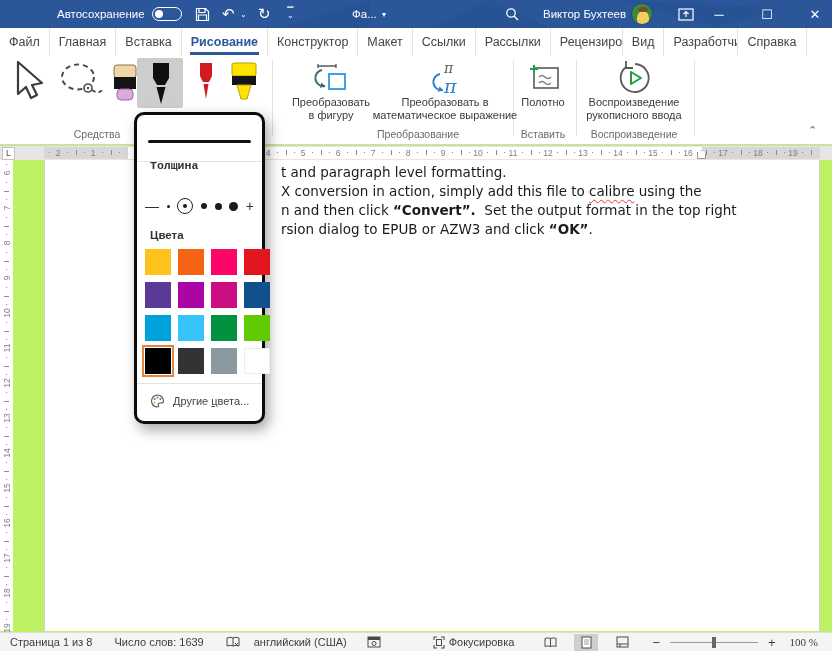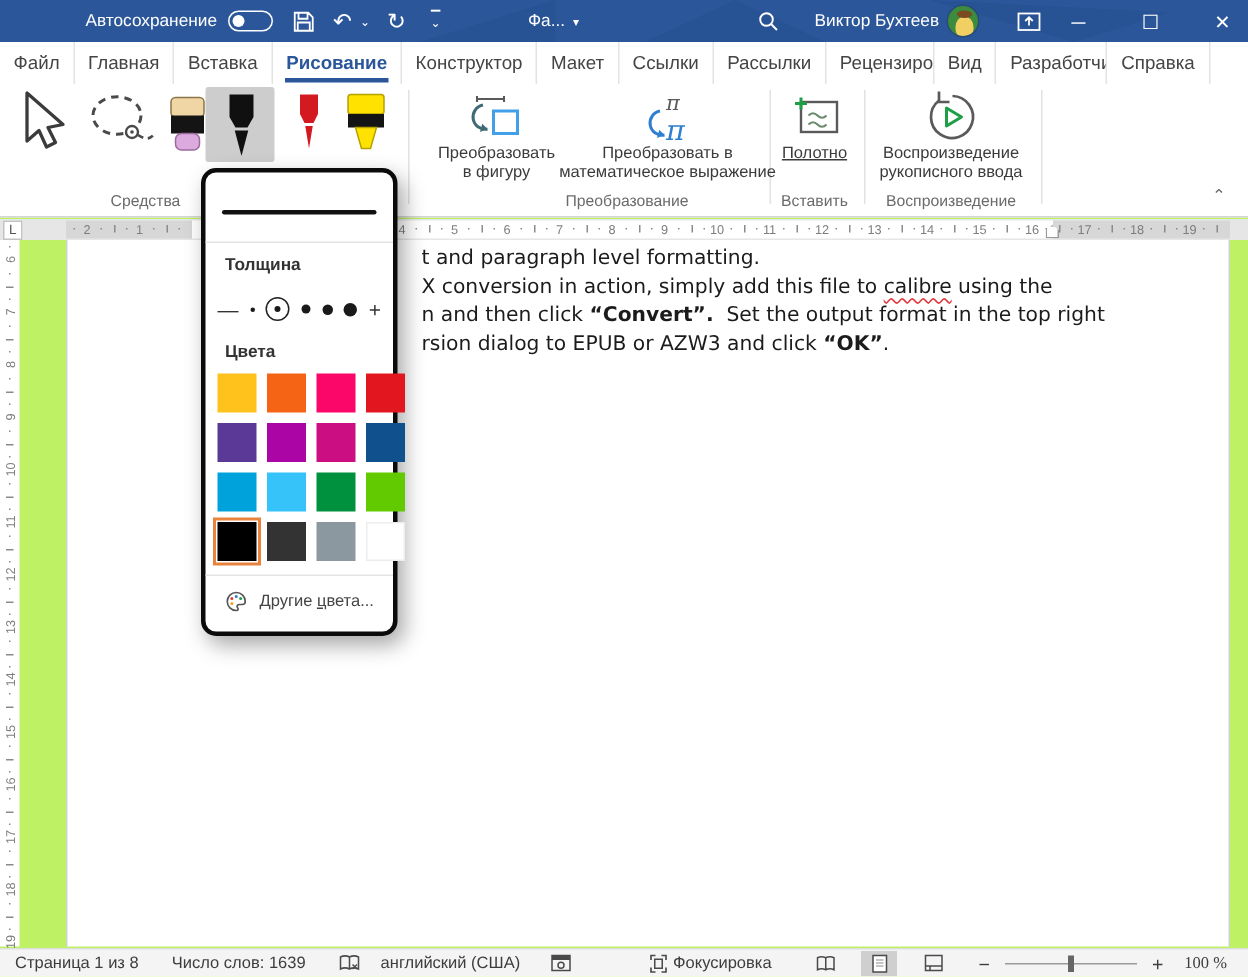--- a/index.html
+++ b/index.html
@@ -238,41 +238,41 @@
     <div class="rsep" style="left:694px;"></div>
     <div style="position:absolute;left:808px;top:68px;color:#666;font-size:11px;">⌃</div>
   <div class="grouplabel" style="left: 97px;">Средства</div>
       <div class="grouplabel" style="left: 418px;">Преобразование</div>
       <div class="grouplabel" style="left: 543px;">Вставить</div>
       <div class="grouplabel" style="left: 634px;">Воспроизведение</div>
       <div class="btnlabel" style="left: 331px; top: 40px;">Преобразовать
 в фигуру</div>
       <div class="btnlabel" style="left: 445px; top: 40px;">Преобразовать в
 математическое выражение</div>
-      <div class="btnlabel" style="left: 543px; top: 40px; text-decoration: underline;">Полотно</div>
+      <div class="btnlabel" style="left: 543px; top: 40px;">Полотно</div>
       <div class="btnlabel" style="left: 634px; top: 40px;">Воспроизведение
 рукописного ввода</div>
     </div>
 
   <div class="hruler">
     <div class="margin" style="left:44px;width:84px;"></div>
     <div class="textarea" style="left:128px;width:574px;"></div>
     <div class="margin" style="left:702px;width:118px;"></div>
   </div>
   <div class="tabsel">L</div>
   <div class="indent-marker"></div>
 
   <div class="vruler"></div>
 
   <div class="page" id="doc-page"></div>
 
   <div class="panel">
     <div class="preview"></div>
     <div class="pdiv" style="top:46px;"></div>
-    <div class="plabel" style="top:56px;">Толщина</div>
+    <div class="plabel" style="top:44px;font-family:Liberation Mono, monospace;">Толщина</div>
     <div class="dotsrow" id="dots-row">
         <span class="pm">—</span>
         <span class="dot" style="height: 3px; width: 3px;"></span>
         <span class="dot-ring">
           <span class="dot" style="height: 4px; width: 4px;"></span>
         </span>
         <span class="dot" style="height: 6px; width: 6px;"></span>
         <span class="dot" style="height: 7px; width: 7px;"></span>
         <span class="dot" style="height: 9px; width: 9px;"></span>
         <span class="pm">+</span>

